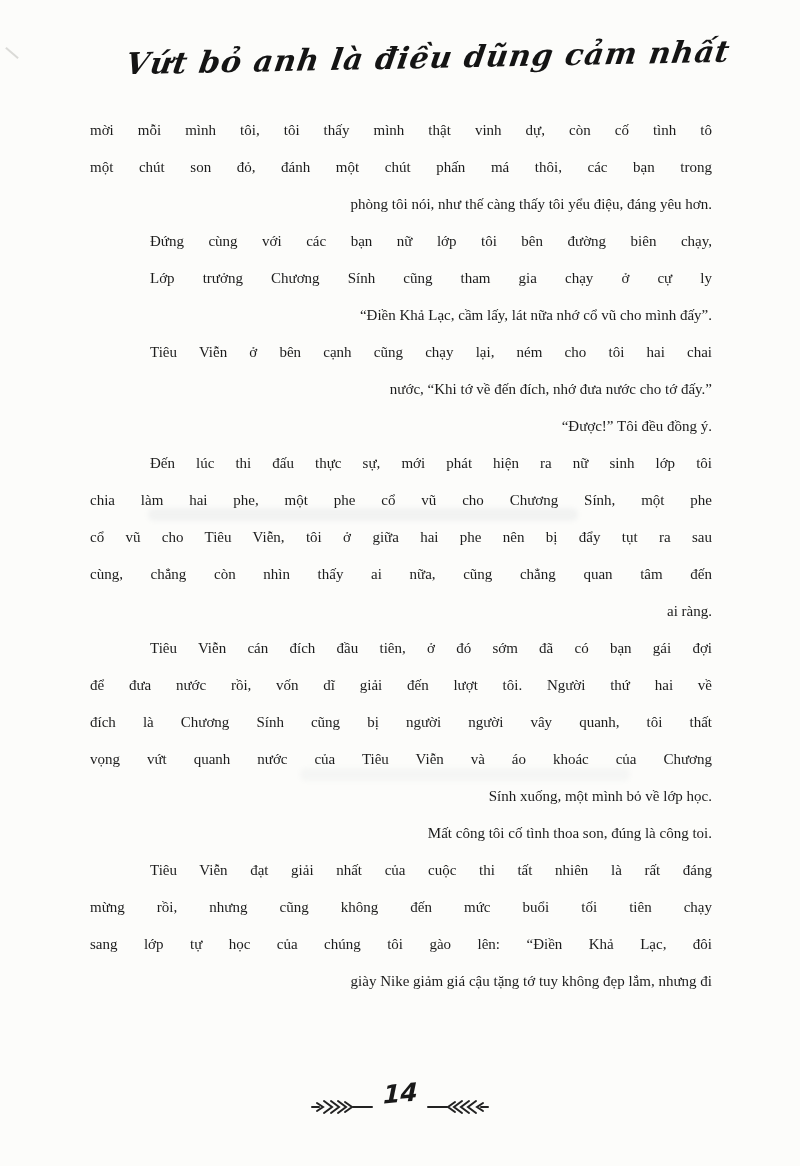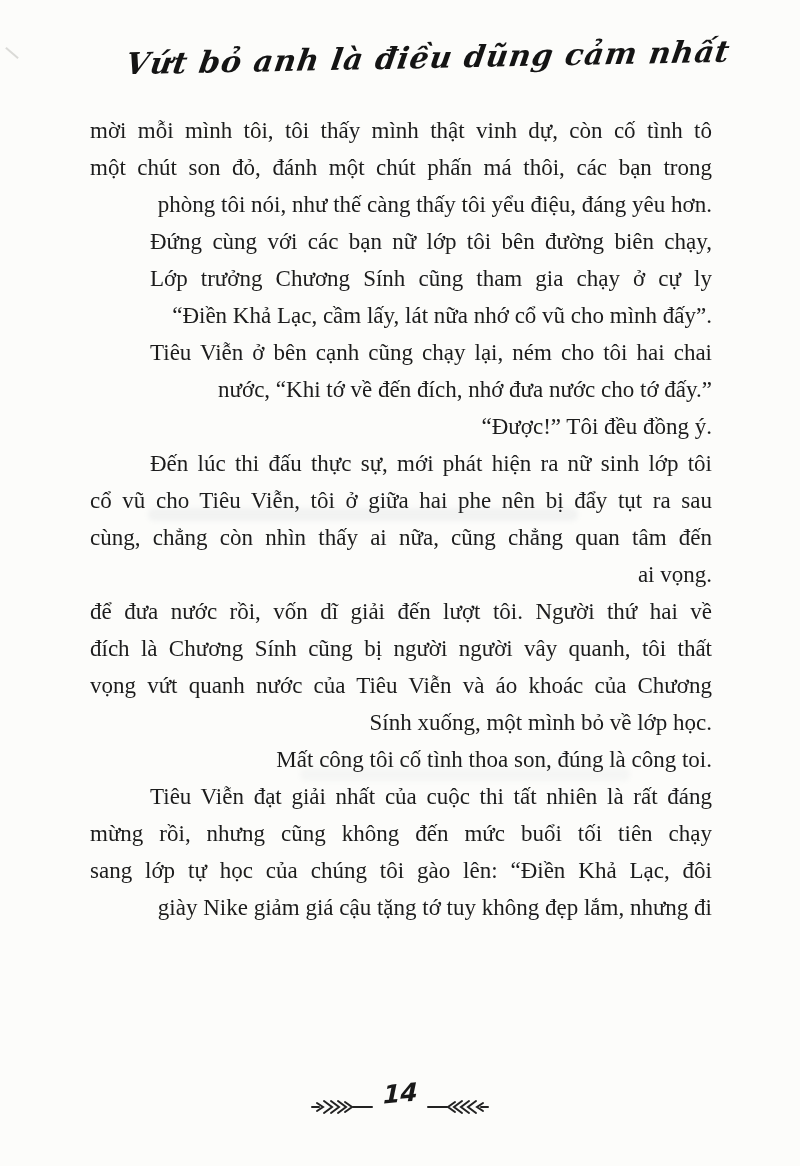--- a/index.html
+++ b/index.html
@@ -25,21 +25,21 @@
     letter-spacing:1px;
     color:#141414;
     transform:translateX(28px) rotate(-1.2deg) skewX(-10deg);
     border-bottom:0;
   }
   
   .body{
     position:absolute;
     left:90px;top:112px;width:622px;
     font-family:"Liberation Serif","DejaVu Serif",serif;
-    font-size:23px;
+    font-size:15px;
     line-height:37px;
     color:#1c1c1c;
   }
   .line{text-align:right;}
   .line.just{
     text-align:justify;
     text-align-last:justify;
     -moz-text-align-last:justify;
   }
   .line.indent{text-indent:60px;}
@@ -94,23 +94,25 @@
       <div class="line just">mời mỗi mình tôi, tôi thấy mình thật vinh dự, còn cố tình tô</div>
       <div class="line just">một chút son đỏ, đánh một chút phấn má thôi, các bạn trong</div>
       <div class="line">phòng tôi nói, như thế càng thấy tôi yểu điệu, đáng yêu hơn.</div>
       <div class="line just indent">Đứng cùng với các bạn nữ lớp tôi bên đường biên chạy,</div>
       <div class="line just indent">Lớp trưởng Chương Sính cũng tham gia chạy ở cự ly</div>
       <div class="line">“Điền Khả Lạc, cầm lấy, lát nữa nhớ cổ vũ cho mình đấy”.</div>
       <div class="line just indent">Tiêu Viễn ở bên cạnh cũng chạy lại, ném cho tôi hai chai</div>
       <div class="line">nước, “Khi tớ về đến đích, nhớ đưa nước cho tớ đấy.”</div>
       <div class="line indent">“Được!” Tôi đều đồng ý.</div>
       <div class="line just indent">Đến lúc thi đấu thực sự, mới phát hiện ra nữ sinh lớp tôi</div>
+      <div class="line just">chia làm hai phe, một phe cổ vũ cho Chương Sính, một phe</div>
       <div class="line just">cổ vũ cho Tiêu Viễn, tôi ở giữa hai phe nên bị đẩy tụt ra sau</div>
       <div class="line just">cùng, chẳng còn nhìn thấy ai nữa, cũng chẳng quan tâm đến</div>
-      <div class="line">ai vọng.</div>
+      <div class="line">ai ràng.</div>
+      <div class="line just indent">Tiêu Viễn cán đích đầu tiên, ở đó sớm đã có bạn gái đợi</div>
       <div class="line just">để đưa nước rồi, vốn dĩ giải đến lượt tôi. Người thứ hai về</div>
       <div class="line just">đích là Chương Sính cũng bị người người vây quanh, tôi thất</div>
       <div class="line just">vọng vứt quanh nước của Tiêu Viễn và áo khoác của Chương</div>
       <div class="line">Sính xuống, một mình bỏ về lớp học.</div>
       <div class="line indent">Mất công tôi cố tình thoa son, đúng là công toi.</div>
       <div class="line just indent">Tiêu Viễn đạt giải nhất của cuộc thi tất nhiên là rất đáng</div>
       <div class="line just">mừng rồi, nhưng cũng không đến mức buổi tối tiên chạy</div>
       <div class="line just">sang lớp tự học của chúng tôi gào lên: “Điền Khả Lạc, đôi</div>
       <div class="line">giày Nike giảm giá cậu tặng tớ tuy không đẹp lắm, nhưng đi</div>
     </div>

